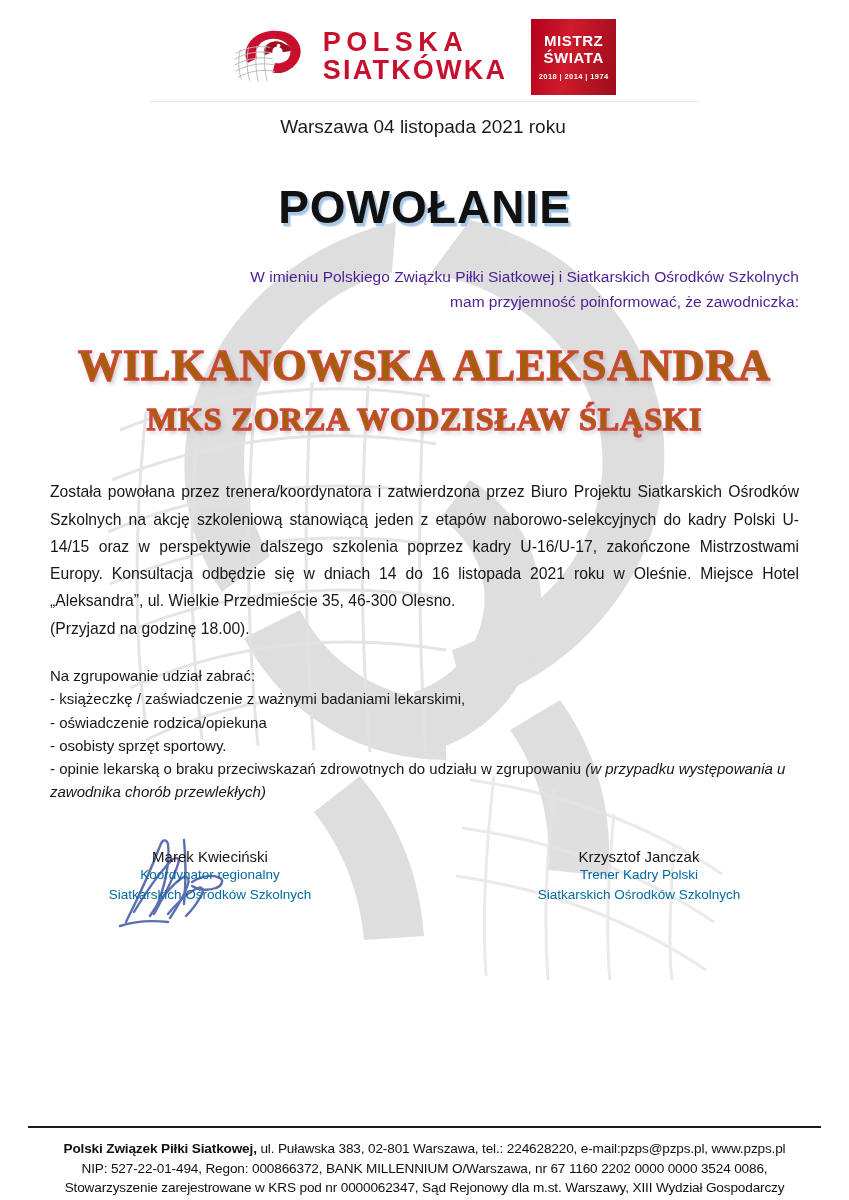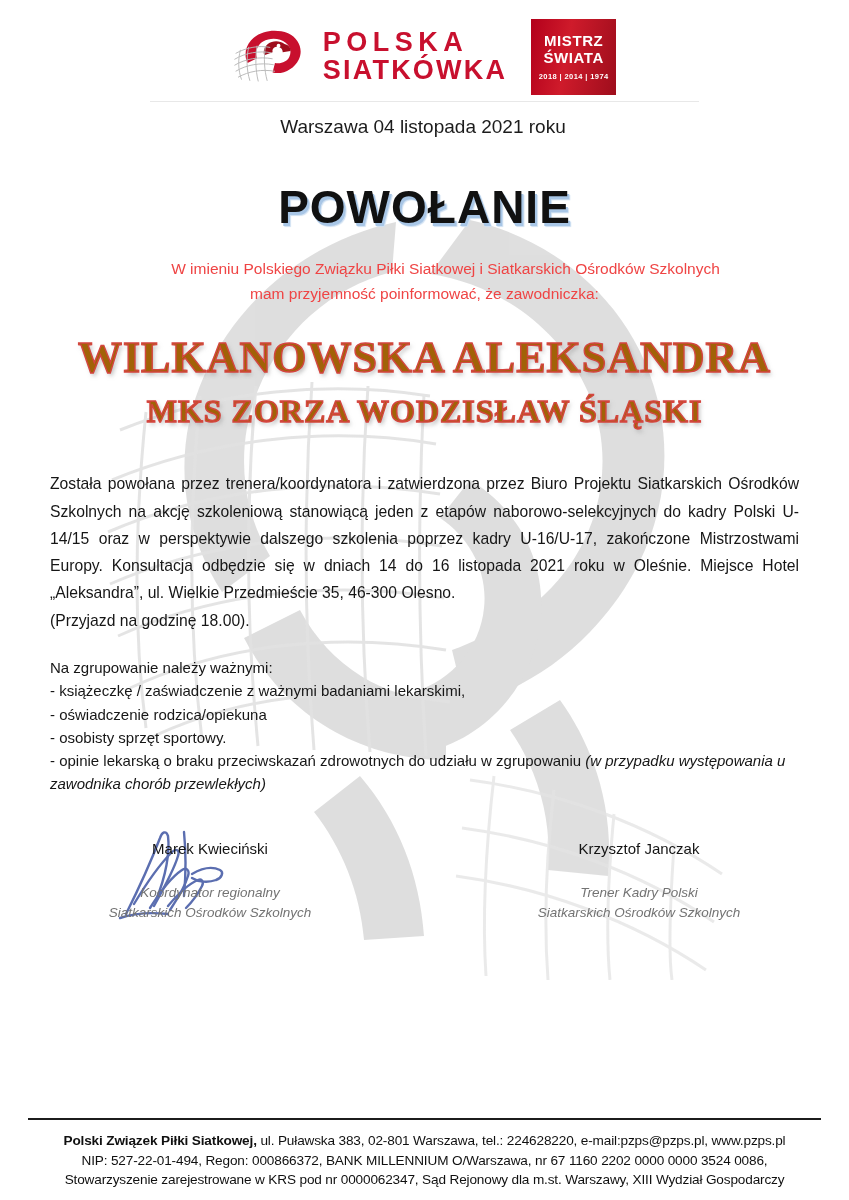--- a/index.html
+++ b/index.html
@@ -113,25 +113,25 @@
   .doc-title {
     text-align: center;
     margin-top: 42px;
     font-size: 46px;
     font-weight: bold;
     letter-spacing: 1px;
     color: #111111;
     text-shadow: 2px 3px 0 #a8c6e6, 3px 4px 1px #cfe0f2;
   }
   .intro {
-    margin-top: 22px;
+    margin-top: 30px;
     font-size: 15.5px;
     line-height: 1.62;
-    text-align: center;
-    color: #ef4444;
+    text-align: right;
+    color: #4c1d95;
   }
   .intro .indent { display: inline-block; width: 42px; }
 
   .wordart {
     text-align: center;
     font-family: "Liberation Serif", serif;
     font-weight: bold;
     color: #a16207;
     -webkit-text-stroke: 1.4px #d4453f;
     letter-spacing: 1px;
@@ -180,45 +180,43 @@
     text-align: center;
     position: relative;
   }
   .sig-name {
     font-size: 15px;
     color: #151515;
     position: relative;
     z-index: 2;
   }
   .sig-role {
-    margin-top: 26px;
     font-size: 13.5px;
     line-height: 1.5;
-    color: #737373;
+    color: #0369a1;
     position: relative;
     z-index: 2;
-    font-style: italic;
   }
   .ink {
     position: absolute;
     left: 38px;
     top: -22px;
     width: 150px;
     height: 105px;
     z-index: 1;
     pointer-events: none;
   }
   .ink svg { display: block; width: 100%; height: 100%; }
 
   
   .footer {
     position: absolute;
     left: 0;
     right: 0;
-    bottom: 10px;
+    bottom: 2px;
     z-index: 3;
     padding: 0 28px;
     box-sizing: border-box;
   }
   .footer-rule {
     height: 2px;
     background: #1c1c1c;
     margin-bottom: 11px;
   }
   .footer-text {
@@ -329,21 +327,21 @@
 
     <div class="wordart name-line">WILKANOWSKA ALEKSANDRA</div>
     <div class="wordart club-line">MKS ZORZA WODZISŁAW ŚLĄSKI</div>
 
     <div class="body-text">
       <p>Została powołana przez trenera/koordynatora i zatwierdzona przez Biuro Projektu Siatkarskich Ośrodków Szkolnych na akcję szkoleniową stanowiącą jeden z etapów naborowo-selekcyjnych do kadry Polski U-14/15 oraz w perspektywie dalszego szkolenia poprzez kadry U-16/U-17, zakończone Mistrzostwami Europy. Konsultacja odbędzie się w dniach 14 do 16 listopada 2021 roku w Oleśnie. Miejsce Hotel „Aleksandra”, ul. Wielkie Przedmieście  35, 46-300 Olesno.</p>
       <p class="nojust">(Przyjazd na godzinę 18.00).</p>
     </div>
 
     <div class="checklist">
-      <p>Na zgrupowanie należy ważnymi:</p>
+      <p>Na zgrupowanie udział zabrać:</p>
       <p>- książeczkę / zaświadczenie z ważnymi badaniami lekarskimi,</p>
       <p>- oświadczenie rodzica/opiekuna</p>
       <p>- osobisty sprzęt sportowy.</p>
       <p><span>- opinie lekarską o braku przeciwskazań zdrowotnych do udziału w zgrupowaniu </span><em>(w przypadku występowania u zawodnika chorób przewlekłych)</em></p>
     </div>
   </div>
 
   <div class="signatures">
     <div class="sig-block">
       <div class="ink">

